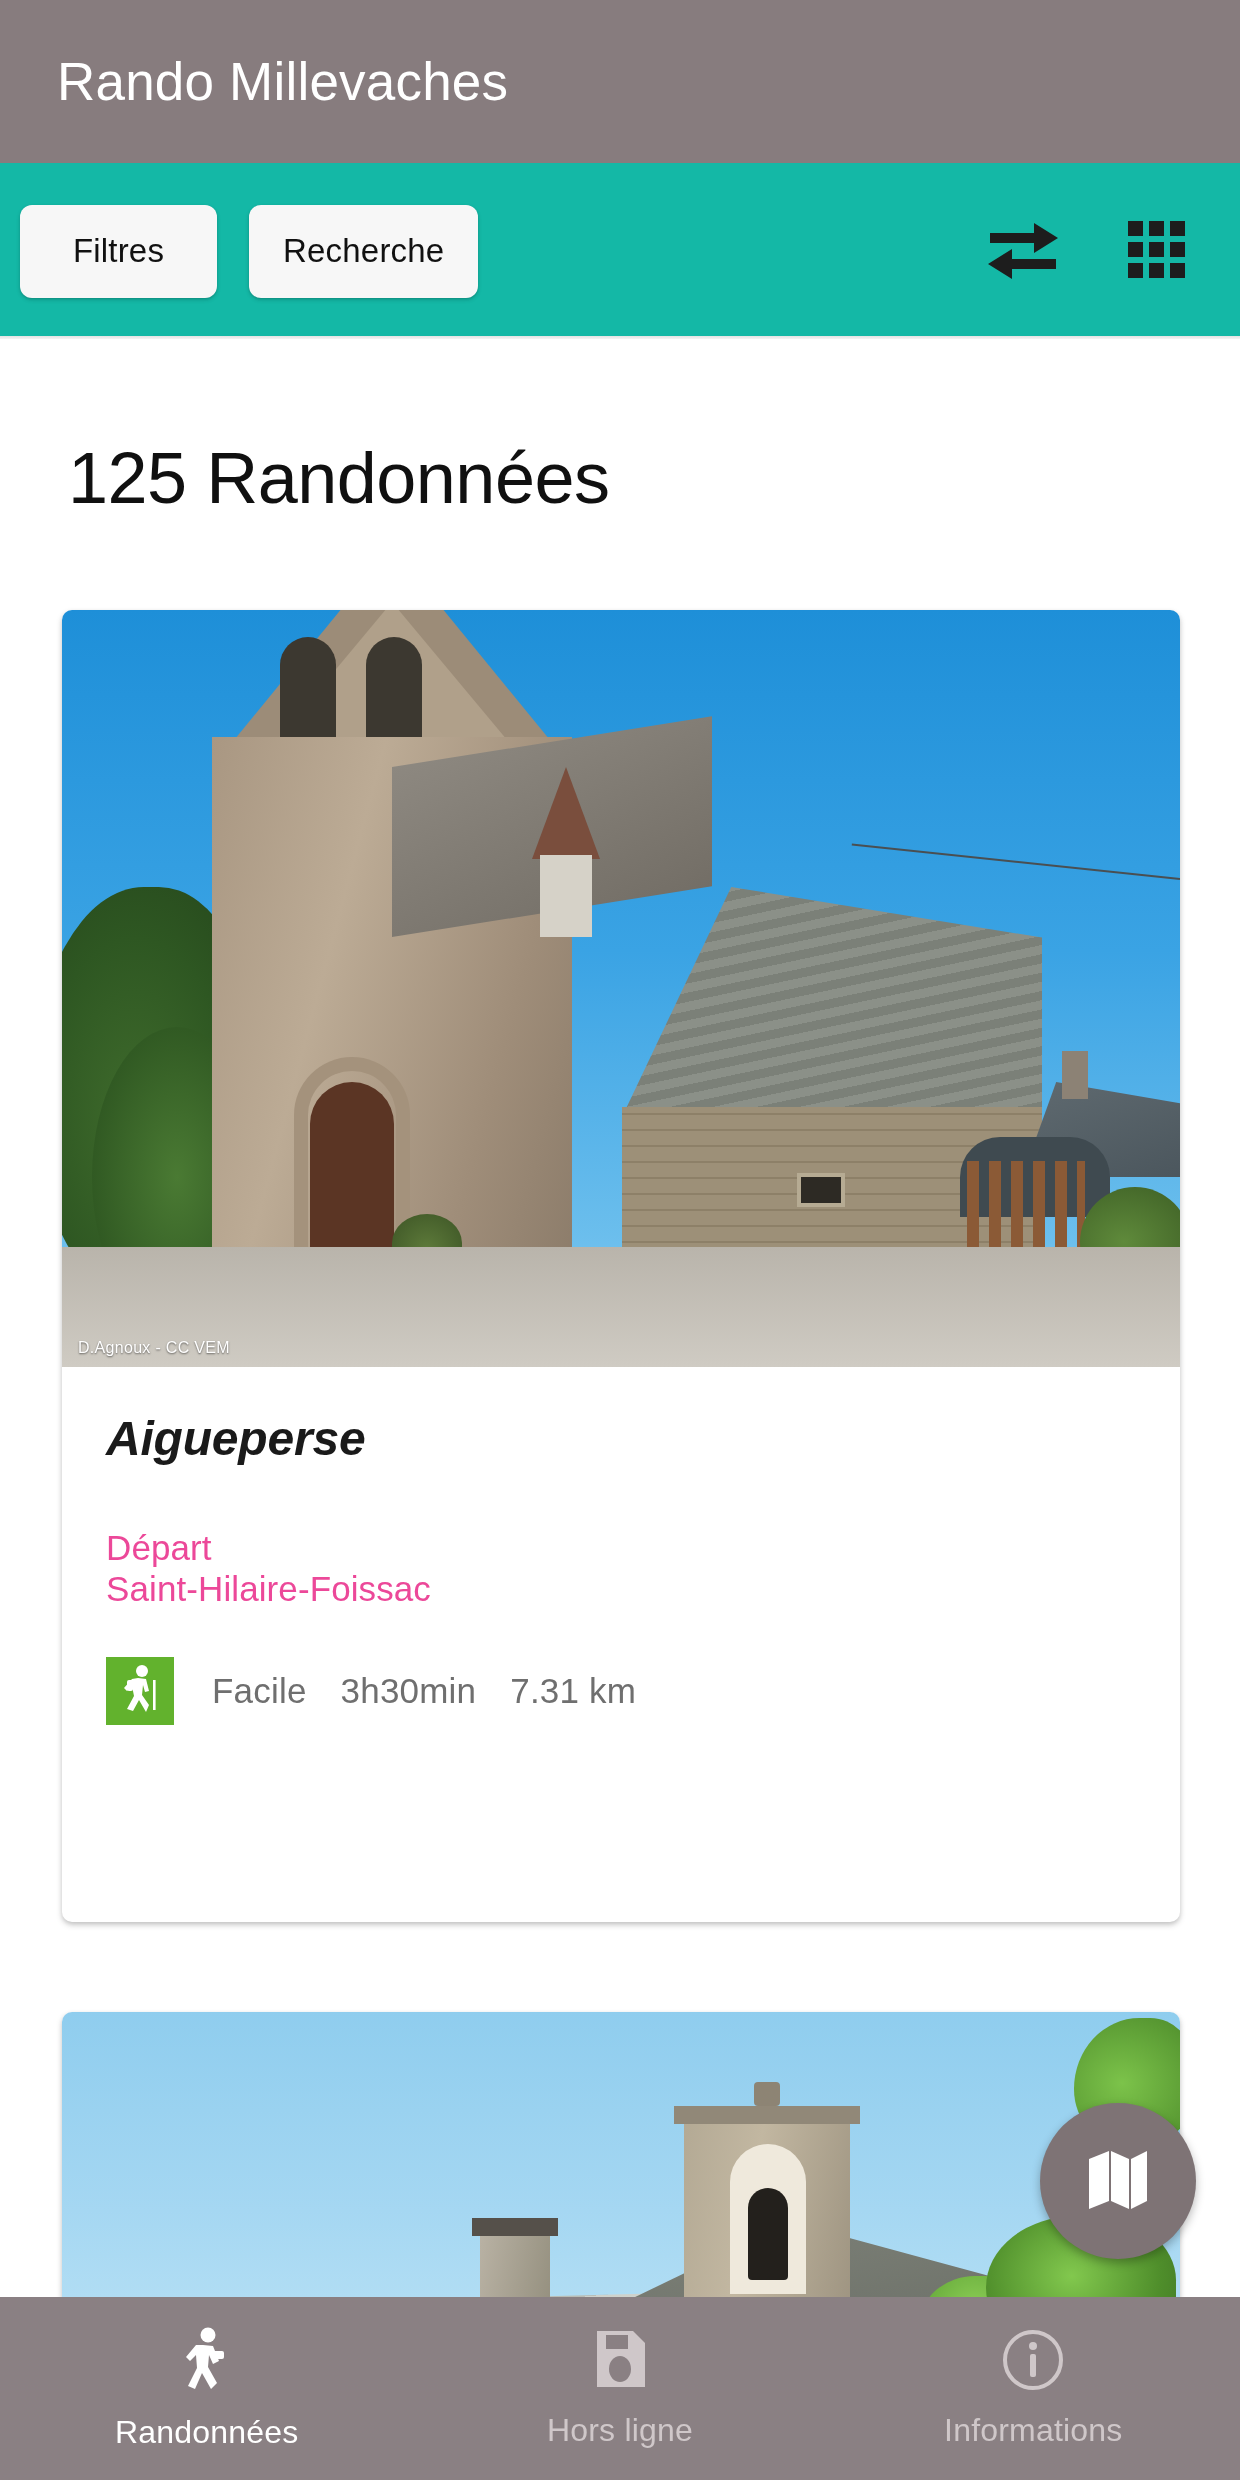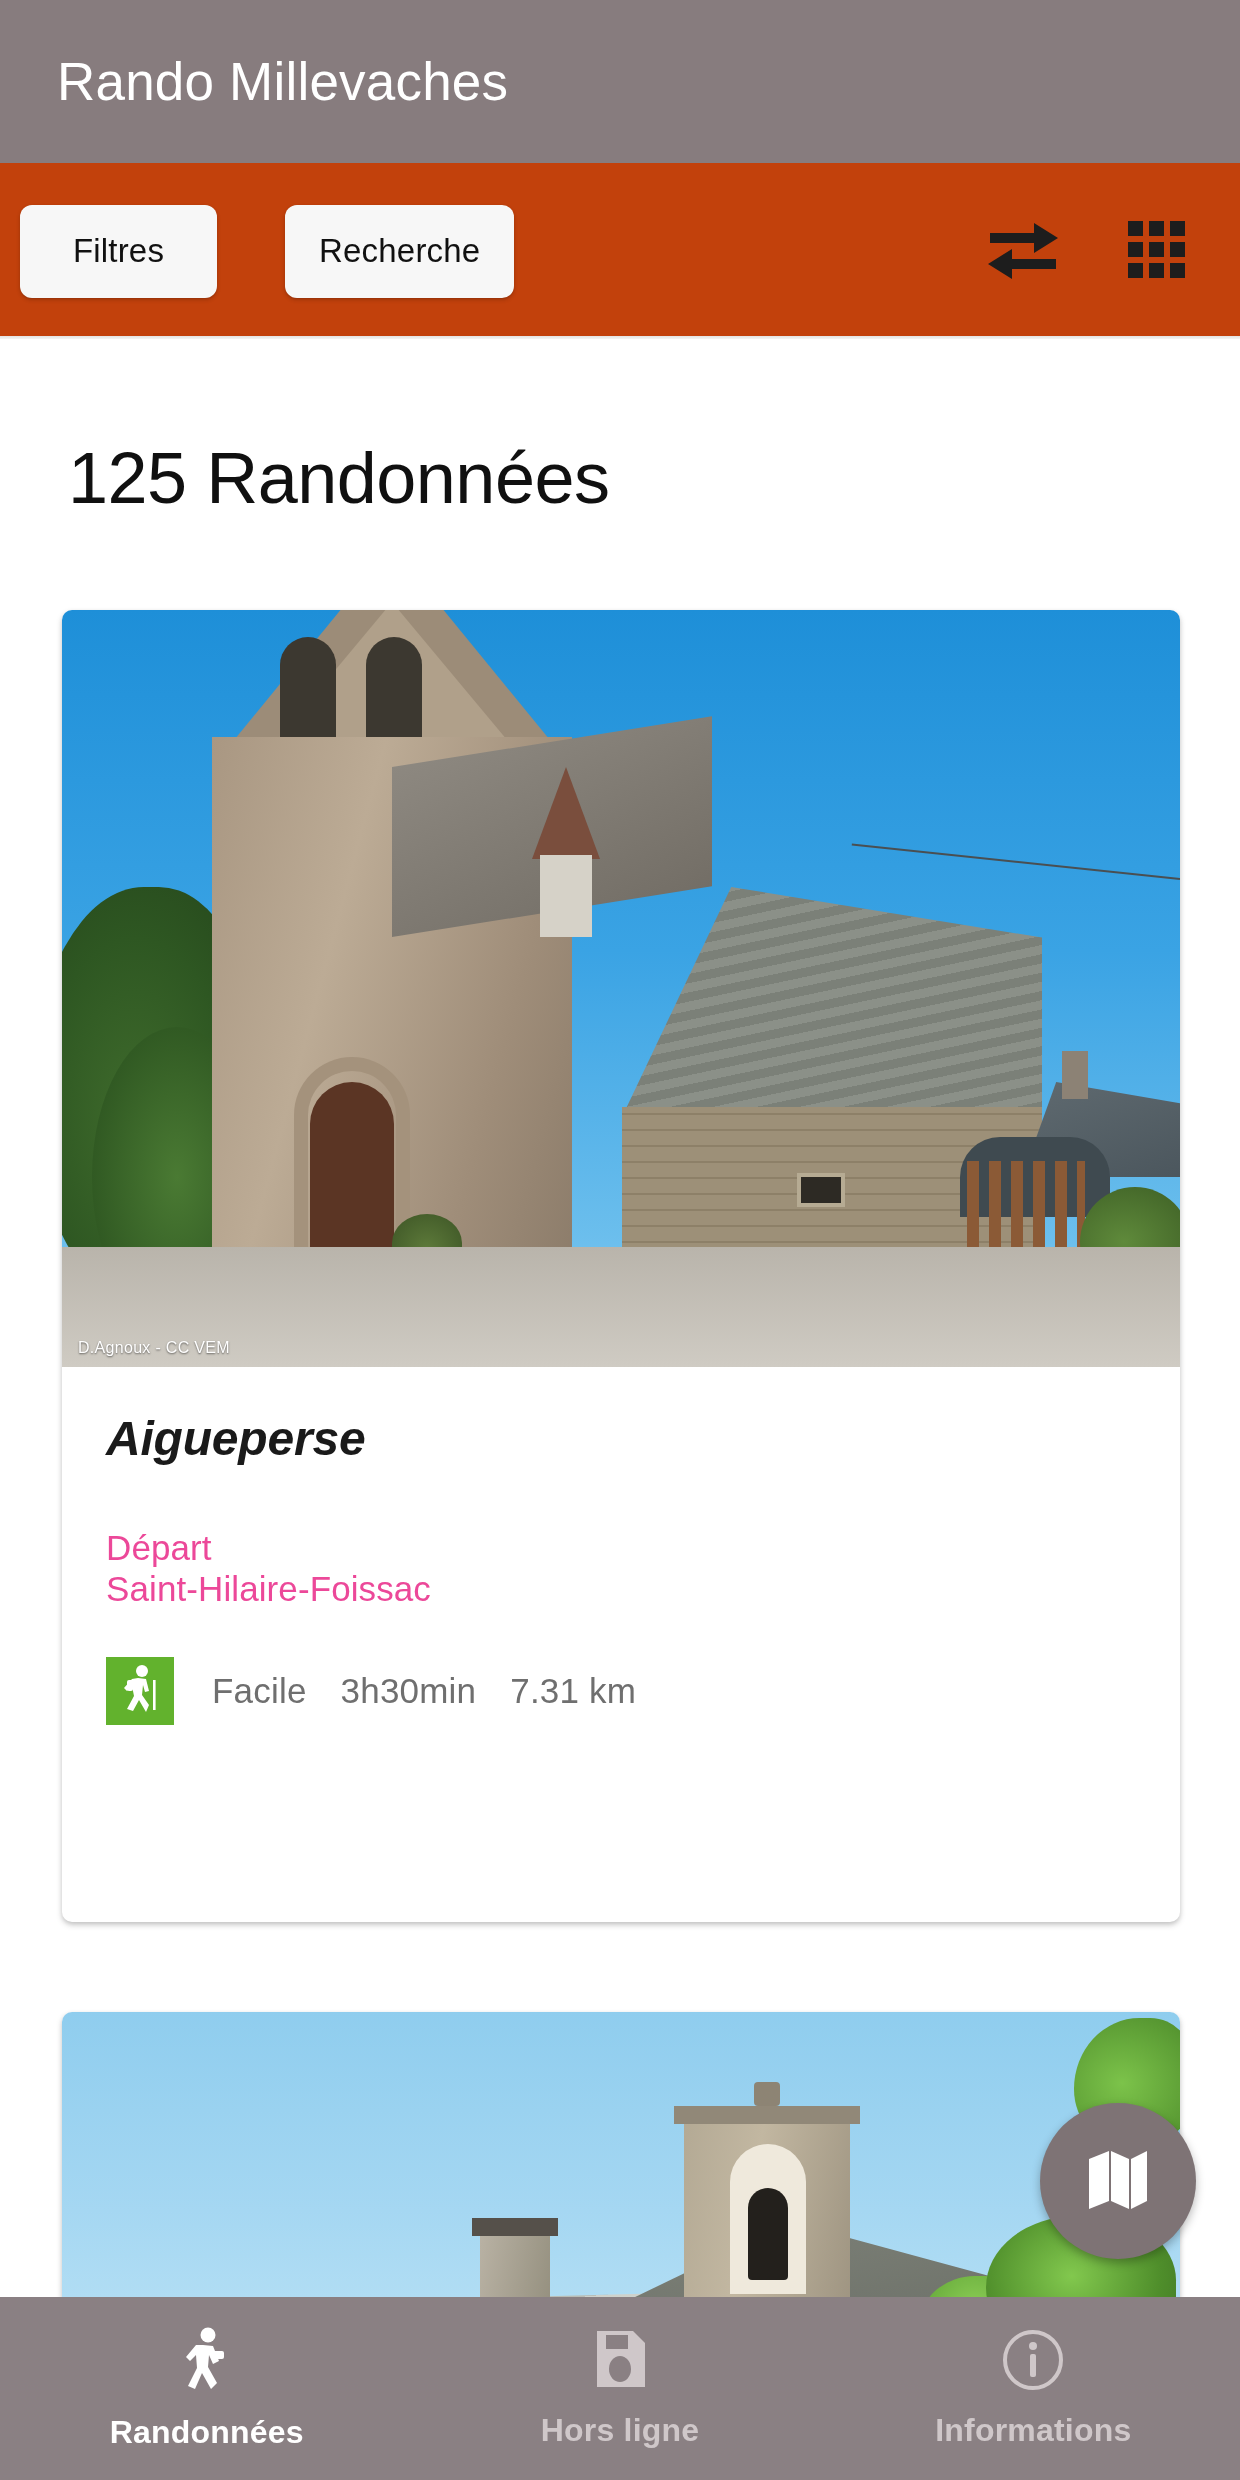--- a/index.html
+++ b/index.html
@@ -17,21 +17,21 @@
     background: #877C7E; display: flex; align-items: center;
   }
   .appbar-title {
     color: #ffffff; font-size: 53px; font-weight: 400;
     letter-spacing: 0.2px; margin-left: 57px;
   }
 
   
   .toolbar {
     position: absolute; left: 0; top: 163px; width: 1240px; height: 176px;
-    background: #c2410c; display: flex; align-items: center; gap: 36px;
+    background: #14b8a6; display: flex; align-items: center;
   }
   .toolbar::after {
     content: ""; position: absolute; left: 0; bottom: 0;
     width: 1240px; height: 3px;
     background: linear-gradient(to bottom, #e3e3e3, #f4f4f4);
   }
   .chip {
     height: 93px; background: #f7f7f7; border: none; border-radius: 12px;
     box-shadow: 0 2px 4px rgba(0,0,0,0.16), 0 1px 2px rgba(0,0,0,0.10);
     font-family: "Liberation Sans", sans-serif;
@@ -274,21 +274,21 @@
   }
 
   
   .bottomnav {
     position: absolute; left: 0; bottom: 0; width: 1240px; height: 183px;
     background: #8A8083; display: flex; align-items: center; z-index: 10;
   }
   .navitem {
     flex: 1; display: flex; flex-direction: column;
     align-items: center; justify-content: center; gap: 18px;
-    background: none; border: none; cursor: pointer; padding: 0; font-weight: bold;
+    background: none; border: none; cursor: pointer; padding: 0;
   }
   .navitem .navlabel {
     font-size: 32px; letter-spacing: .2px;
   }
   .navitem.active .navlabel { color: #ffffff; }
   .navitem.dim .navlabel { color: #cfc7c9; }
   .navitem.active svg { fill: #ffffff; }
   .navitem.dim svg { fill: #cfc7c9; }
 </style>
 </head>

